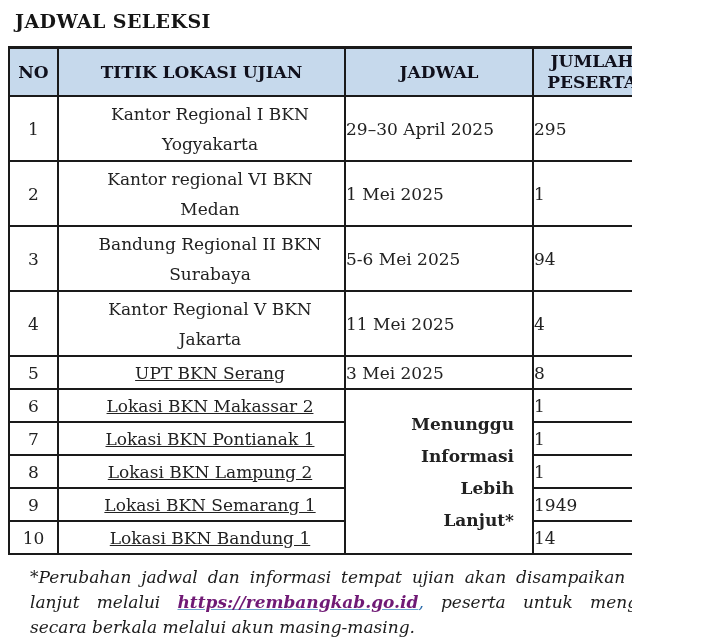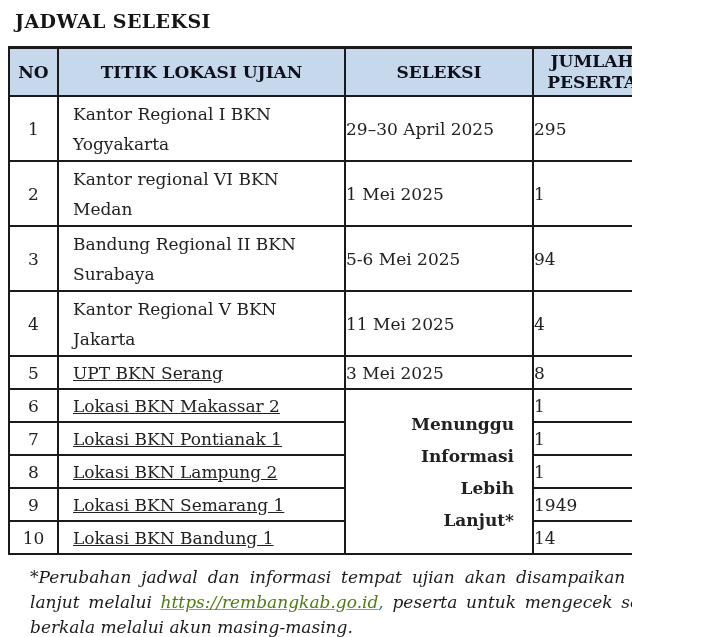--- a/index.html
+++ b/index.html
@@ -47,21 +47,21 @@
     font-weight: bold;
     text-align: center;
     font-size: 17px;
     line-height: 21px;
     height: 42px;
     padding: 2px 4px;
   }
   tr.row-tall td { height: 65px; }
   tr.row-short td { height: 33px; }
   td.no-cell { text-align: center; }
-  td.loc-cell { text-align: left; padding-left: 14px; padding-right: 8px; }
+  td.loc-cell { text-align: center; padding-left: 25px; padding-right: 8px; }
   td.loc-cell .line { display: block; line-height: 30px; }
   tr.row-short td.loc-cell .line { line-height: 20px; text-decoration: underline; }
   td.date-cell { }
   td.count-cell { text-align: left; }
   td.merged-cell {
     text-align: right;
     font-weight: bold;
     padding: 0 18px;
     vertical-align: middle;
   }
@@ -71,24 +71,25 @@
     left: 30px;
     top: 565px;
     width: 648px;
     font-style: italic;
     font-size: 17px;
     line-height: 25px;
     text-align: justify;
     color: #1c1c1c;
   }
   .footnote a {
-    color: #4d7c0f;
+    color: #701a75;
     text-decoration: underline;
     text-decoration-color: #6ba3cf;
     cursor: pointer;
+    font-weight: bold;
   }
   .footnote .sep { color: #2b6cab; }
 </style>
 </head>
 <body>
 
 <div class="page">
 
   <div class="doc-title">JADWAL SELEKSI</div>
 
@@ -96,21 +97,21 @@
     <colgroup>
       <col style="width:49px">
       <col style="width:287px">
       <col style="width:188px">
       <col style="width:118px">
     </colgroup>
     <thead>
       <tr>
         <th class="hdr">NO</th>
         <th class="hdr">TITIK LOKASI UJIAN</th>
-        <th class="hdr">SELEKSI</th>
+        <th class="hdr">JADWAL</th>
         <th class="hdr" style="white-space:pre-line">JUMLAH
 PESERTA</th>
       </tr>
     </thead>
     <tbody>
       <tr class="row-tall">
         <td class="no-cell">1</td>
         <td class="loc-cell">
           <span class="line">Kantor Regional I BKN</span>
           <span class="line">Yogyakarta</span>

